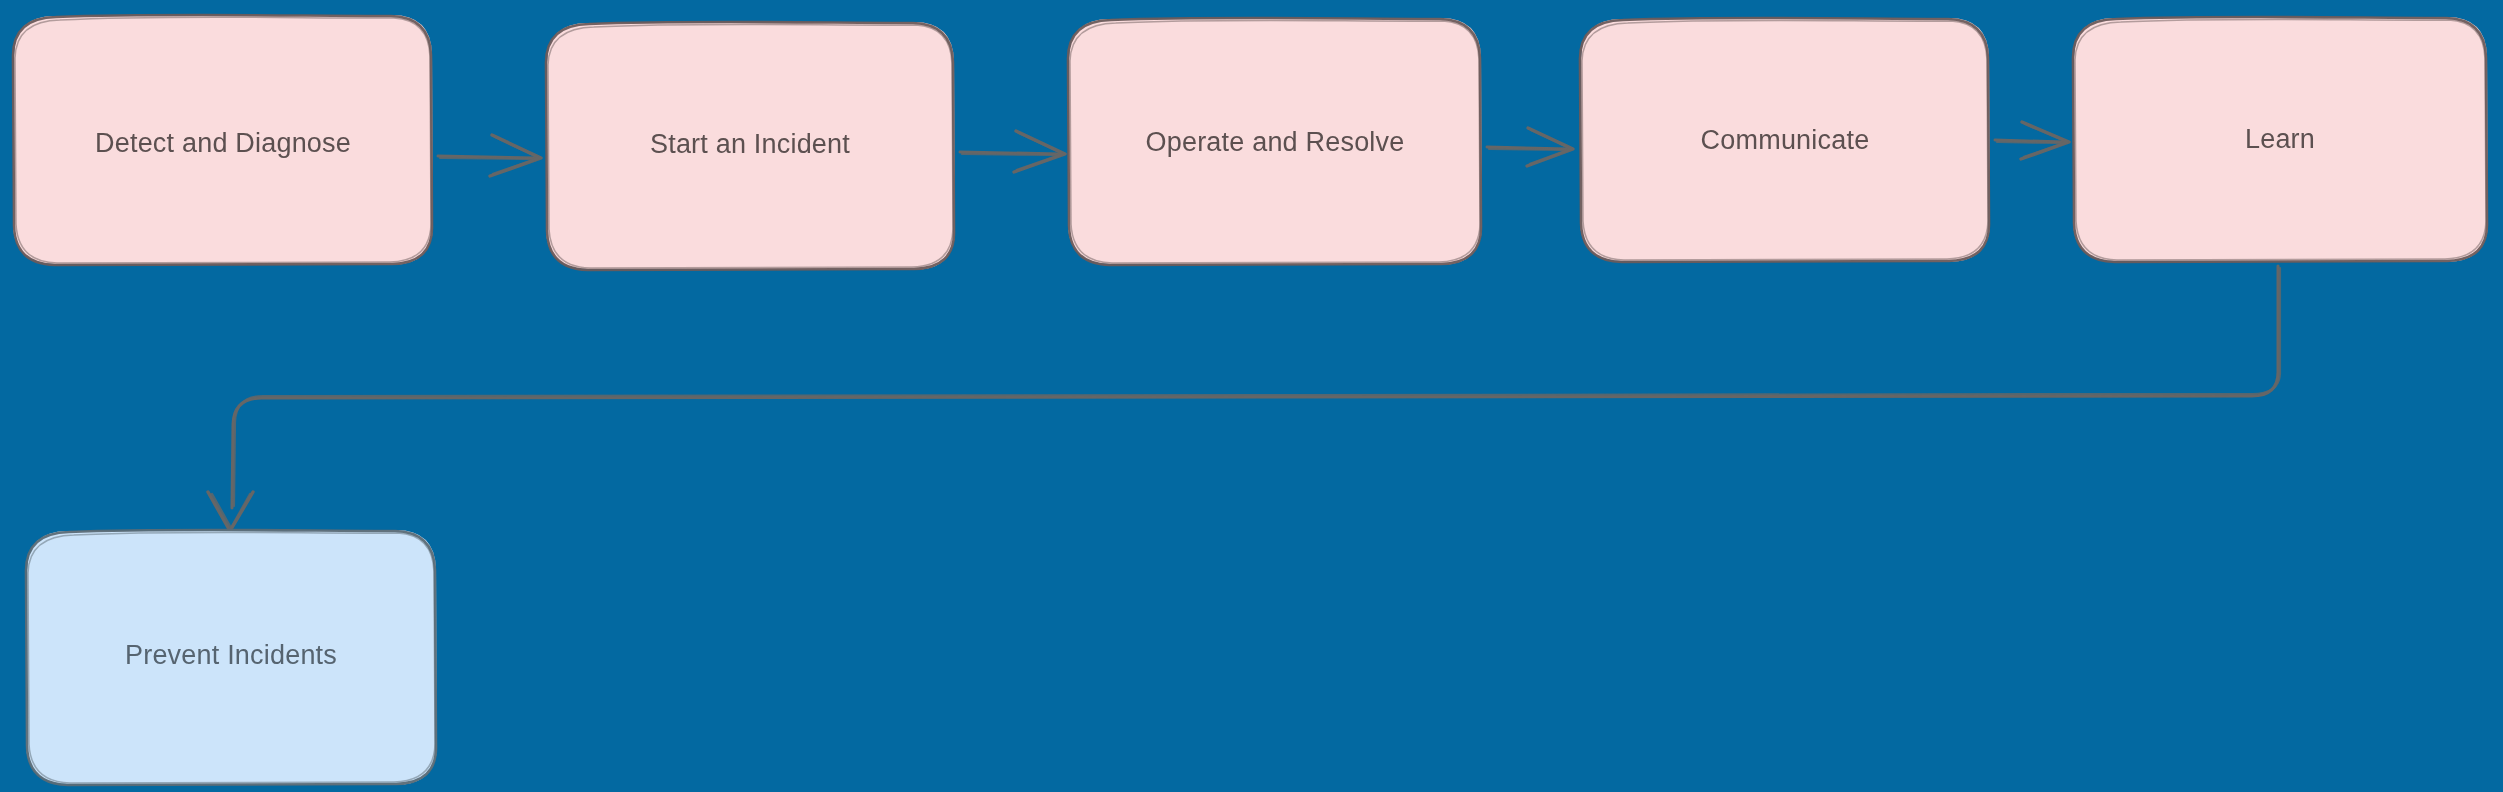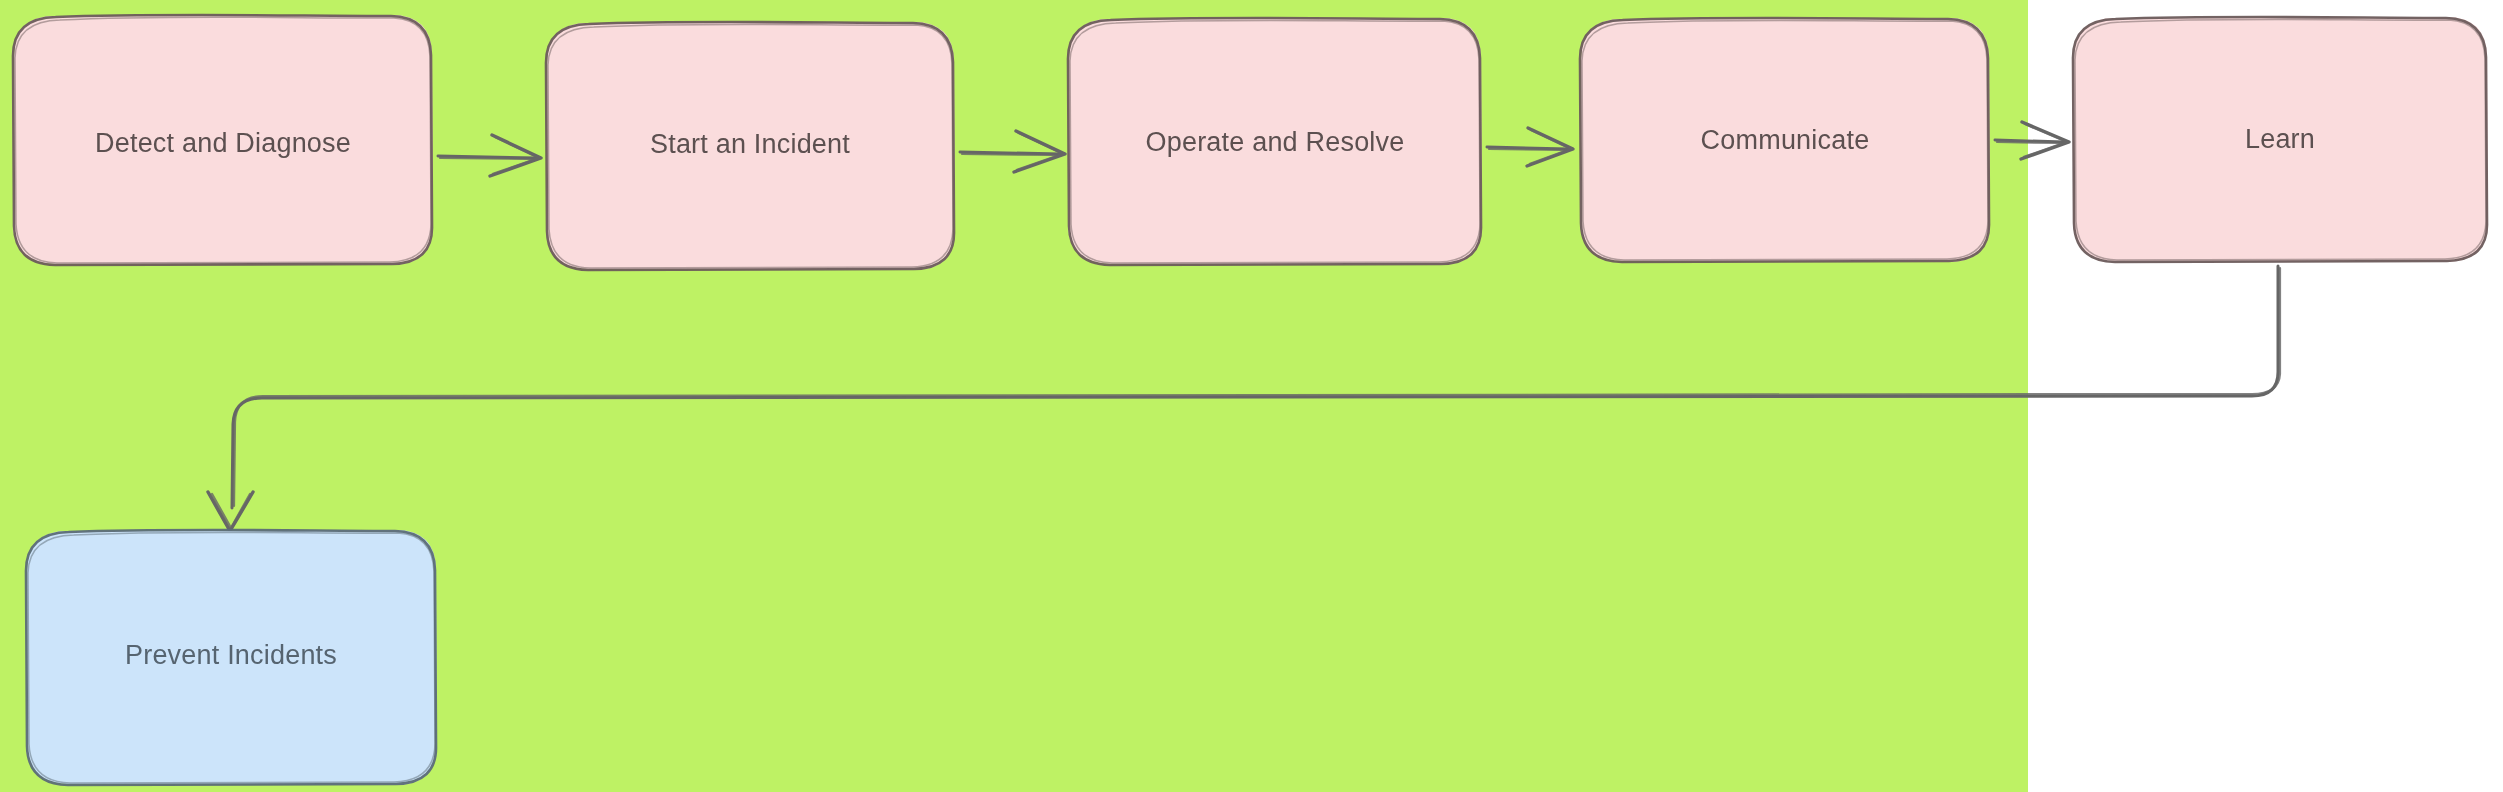--- a/index.html
+++ b/index.html
@@ -10,23 +10,23 @@
   }
   body {
     font-family: "Liberation Sans", sans-serif;
     width: 2503px;
     height: 792px;
     overflow: hidden;
     position: relative;
   }
   #diagram-root {
     position: relative;
-    width: 2028px;
+    width: 2503px;
     height: 792px;
-    background: #bef264;
+    background: #0369a1;
   }
   svg.flow-canvas {
     position: absolute;
     left: 0;
     top: 0;
     width: 2503px;
     height: 792px;
     display: block;
   }
   .node-label {

